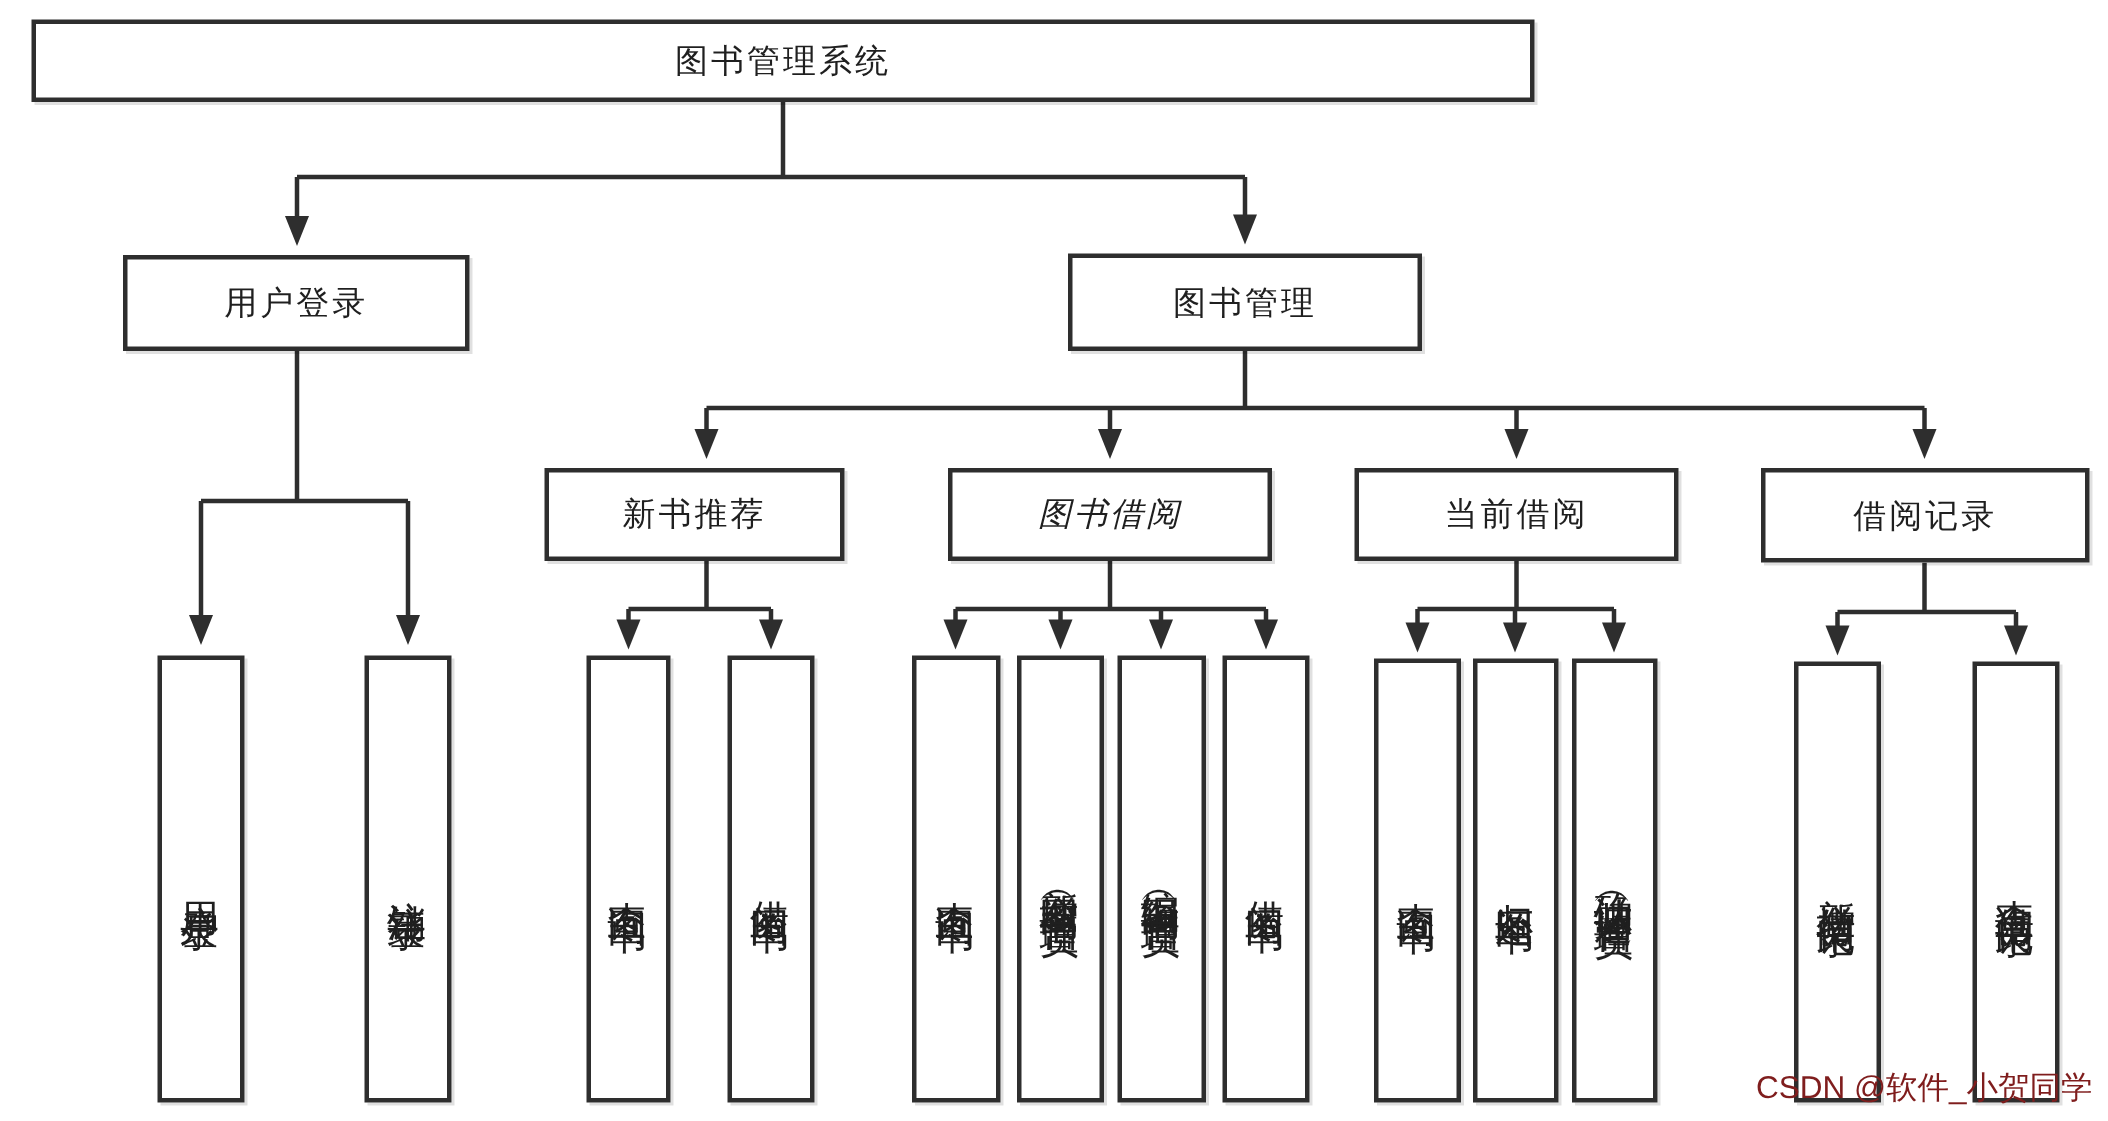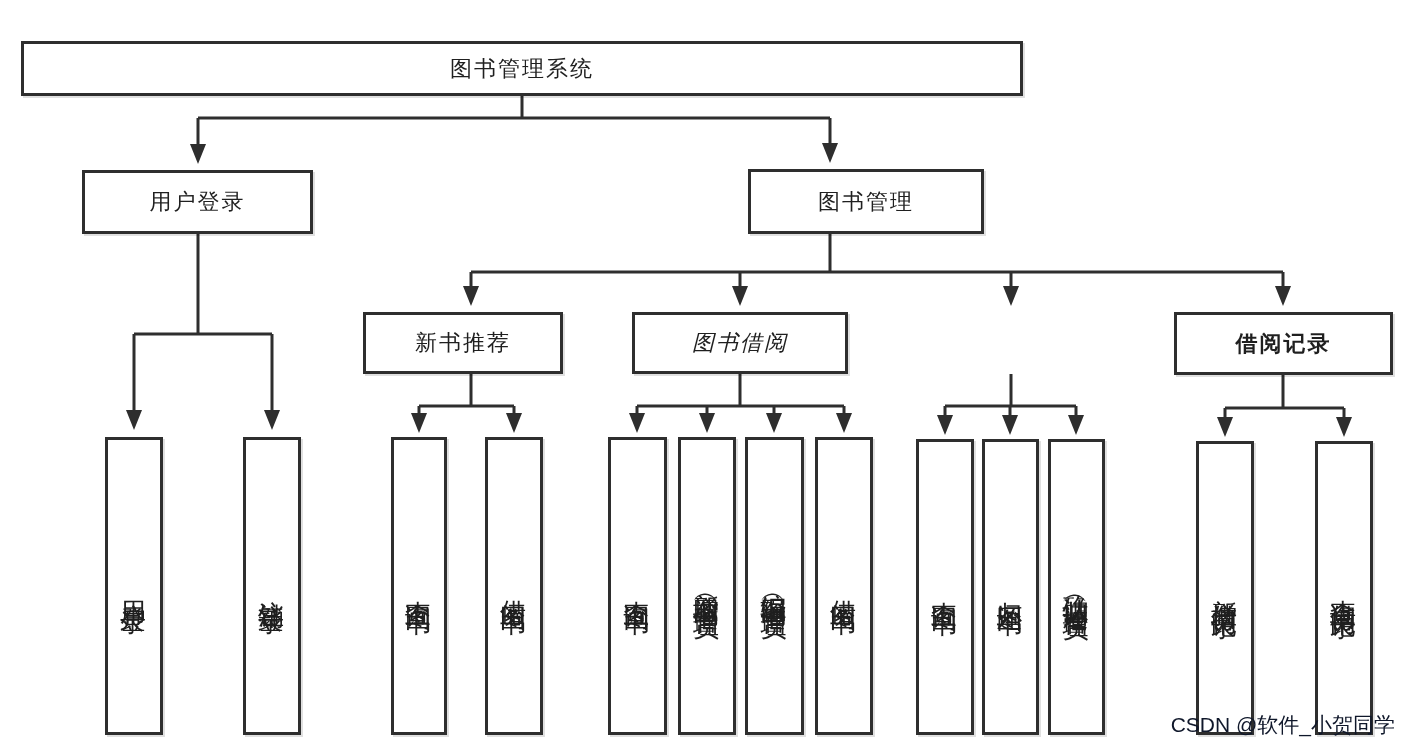--- a/index.html
+++ b/index.html
@@ -43,21 +43,21 @@
     letter-spacing: 3px;
     box-shadow: 2px 2px 0 rgba(0,0,0,0.12);
   }
   .connector { stroke: #2e2e2e; stroke-width: 3; fill: none; }
   .arrowhead { fill: #2e2e2e; stroke: none; }
   #watermark {
     position: absolute;
     right: 10px;
     top: 711px;
     font-size: 21px;
-    color: #0f172a;
+    color: #7f1d1d;
     white-space: nowrap;
   }
 </style>
 </head>
 <body>
 
 <div id="canvas">
 
   <svg id="connector-layer" viewBox="0 0 1405 747" xmlns="http://www.w3.org/2000/svg">
     <g>
@@ -95,28 +95,29 @@
       <polygon class="arrowhead" points="1002,415 1018,415 1010,435"></polygon>
       <polygon class="arrowhead" points="1068,415 1084,415 1076,435"></polygon>
     </g>
     <g>
       <path class="connector" d="M1283 375 V408 M1225 408 H1344 M1225 408 V423 M1344 408 V423"></path>
       <polygon class="arrowhead" points="1217,417 1233,417 1225,437"></polygon>
       <polygon class="arrowhead" points="1336,417 1352,417 1344,437"></polygon>
     </g>
   </svg>
 
-  <div class="hbox" style="left:21px; top:13px; width:1002px; height:55px;margin-top:28px;">图书管理系统</div>
+  <div class="hbox" style="left:21px; top:13px; width:1002px; height:55px;">图书管理系统</div>
 
   <div class="hbox" style="left:82px; top:170px; width:231px; height:64px;">用户登录</div>
-  <div class="hbox" style="left:712px; top:169px; width:236px; height:65px;margin-left:36px;">图书管理</div>
+  <div class="hbox" style="left:712px; top:169px; width:236px; height:65px;">图书管理</div>
 
   <div class="hbox" style="left:363px; top:312px; width:200px; height:62px;">新书推荐</div>
   <div class="hbox" style="left:632px; top:312px; width:216px; height:62px;font-style:italic;">图书借阅</div>
-  <div class="hbox" style="left:1174px; top:312px; width:219px; height:63px;font-weight:bold;">借阅记录</div>
+  <div class="hbox" style="left:903px; top:312px; width:216px; height:62px;">当前借阅</div>
+  <div class="hbox" style="left:1174px; top:312px; width:219px; height:63px;">借阅记录</div>
 
   <div class="vbox" style="left:105px; top:437px; width:58px; height:298px;">用户登录</div>
   <div class="vbox" style="left:243px; top:437px; width:58px; height:298px;">注销登录</div>
 
   <div class="vbox" style="left:391px; top:437px; width:56px; height:298px;">查询图书</div>
   <div class="vbox" style="left:485px; top:437px; width:58px; height:298px;">借阅图书</div>
 
   <div class="vbox" style="left:608px; top:437px; width:59px; height:298px;">查询图书</div>
   <div class="vbox" style="left:678px; top:437px; width:58px; height:298px;">新增图书（管理员）</div>
   <div class="vbox" style="left:745px; top:437px; width:59px; height:298px;">编辑图书（管理员）</div>

